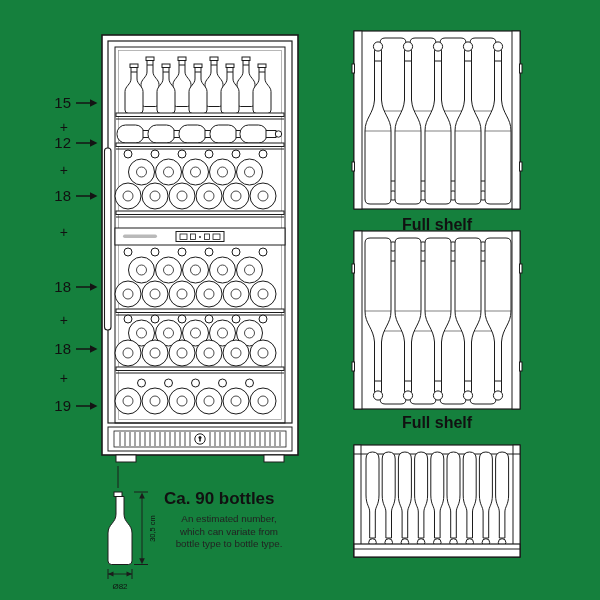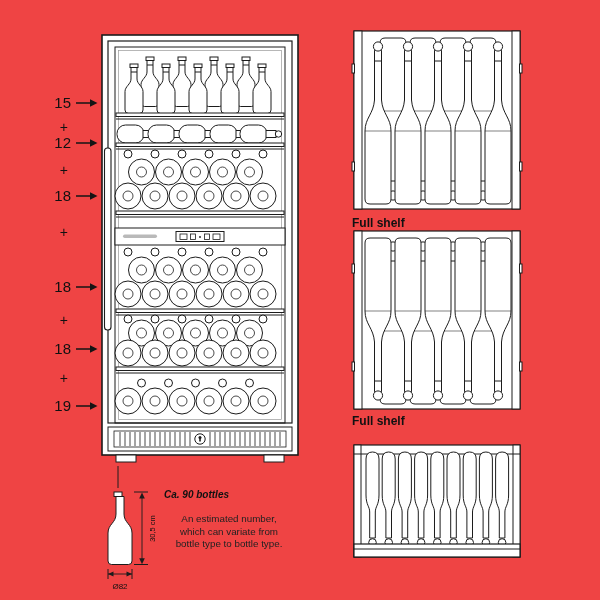--- a/index.html
+++ b/index.html
@@ -1,39 +1,39 @@
 <!DOCTYPE html>
 <html><head>
 <meta charset="utf-8">
 <style>
   html,body{margin:0;padding:0;background:#fff;}
-  .canvas{position:relative;width:600px;height:600px;background:#ef4444;overflow:hidden;
+  .canvas{position:relative;width:600px;height:600px;background:#15803d;overflow:hidden;
           font-family:"Liberation Sans",sans-serif;color:#111;}
 
   
   .cap-row{position:absolute;left:34px;width:64px;height:16px;display:flex;
            justify-content:flex-end;align-items:center;gap:5px;}
   .cap-row.plus{width:34px;}
   .cap-label{font-size:15px;font-weight:500;line-height:16px;}
   .cap-row.plus .cap-label{font-size:14px;font-weight:400;}
   .cap-arrow line{stroke:#141414;stroke-width:1.5;}
   .cap-arrow polygon{fill:#141414;}
 
   
   svg.diag{position:absolute;overflow:visible;}
   svg.diag line{stroke:#1c1c1c;stroke-width:1;}
   svg.diag text{font-family:"Liberation Sans",sans-serif;fill:#111;}
   .fw{fill:#fff;stroke:#1c1c1c;stroke-width:1;}
   .fn{fill:none;stroke:#1c1c1c;stroke-width:1;}
   .fd{fill:#1c1c1c;stroke:none;}
   .thin{stroke-width:.6;}
 
-  .shelf-label{position:absolute;left:352px;width:170px;
-               font-weight:bold;font-size:12px;}
-  .info-title{position:absolute;left:164px;top:489px;font-weight:bold;font-size:10px;font-style:italic;}
+  .shelf-label{position:absolute;left:352px;width:170px;text-align:center;
+               font-weight:bold;font-size:16px;}
+  .info-title{position:absolute;left:164px;top:489px;font-weight:bold;font-size:17px;}
   .info-desc{position:absolute;left:164px;top:513px;width:130px;font-size:9.8px;
              line-height:1.3;white-space:pre-line;color:#222;text-align:center;}
 </style>
 </head>
 <body>
 
 <div class="canvas">
 
   <div class="cap-row" style="top:95px">
     <span class="cap-label">15</span>

